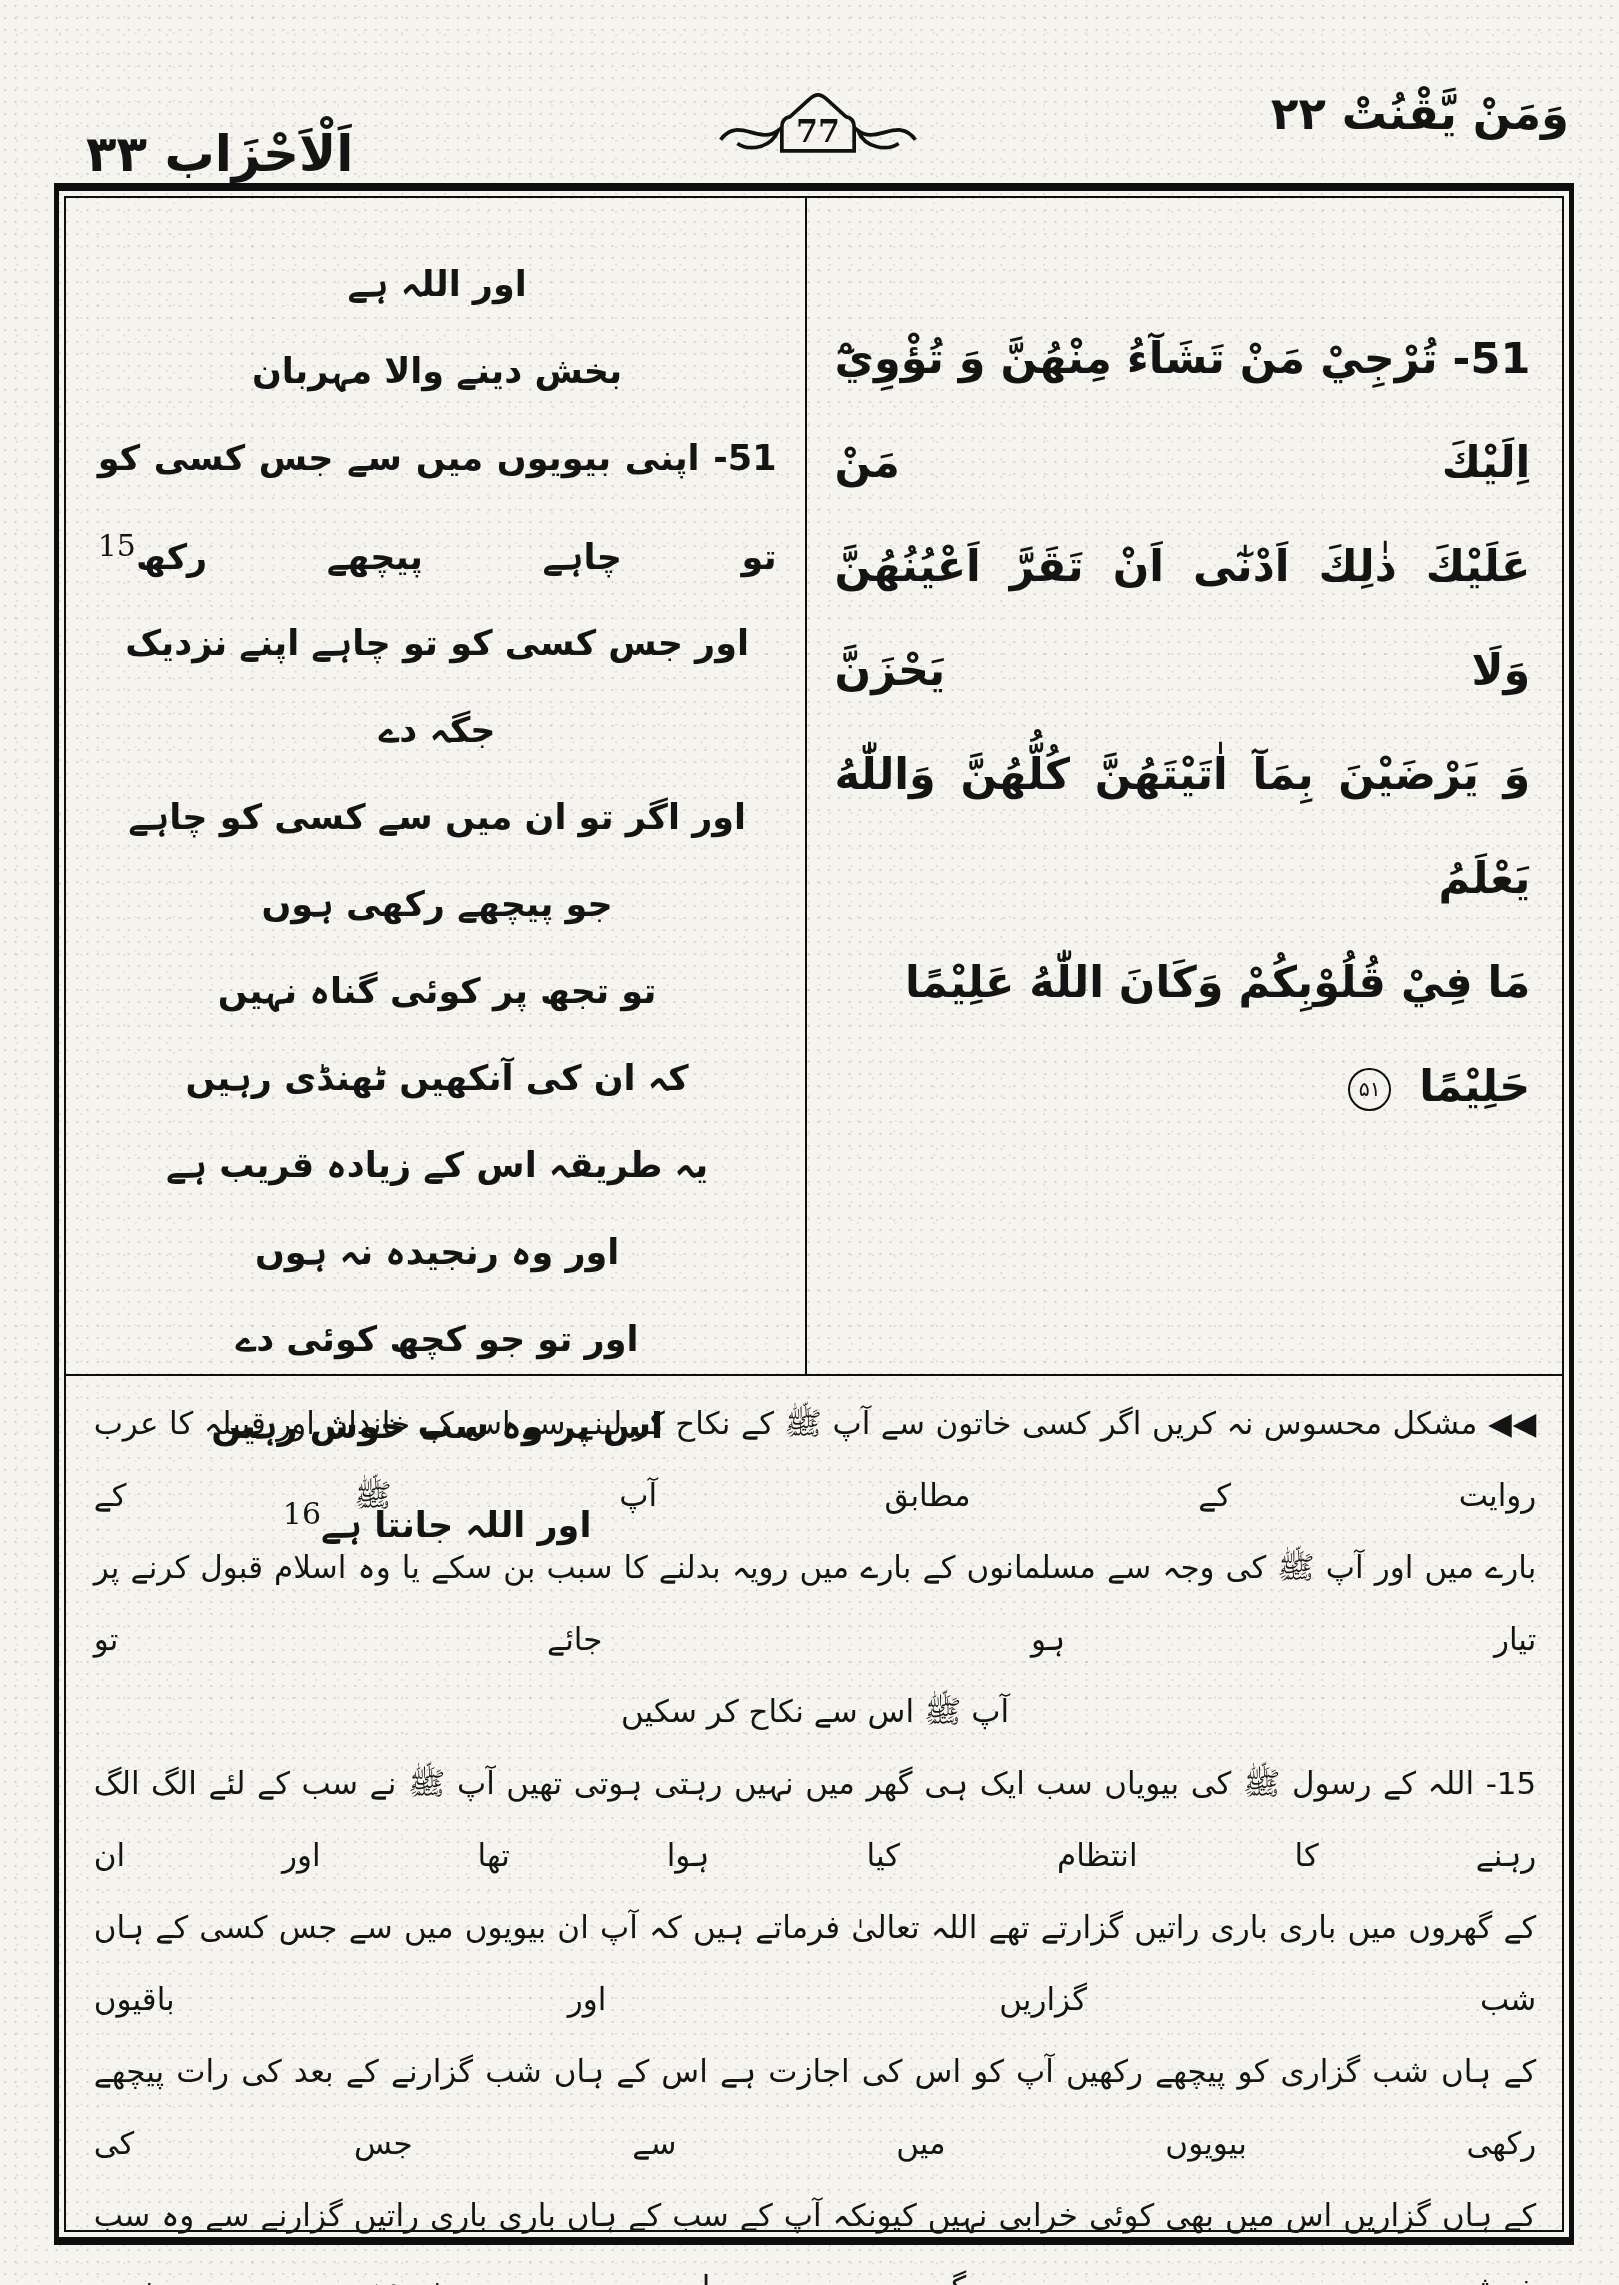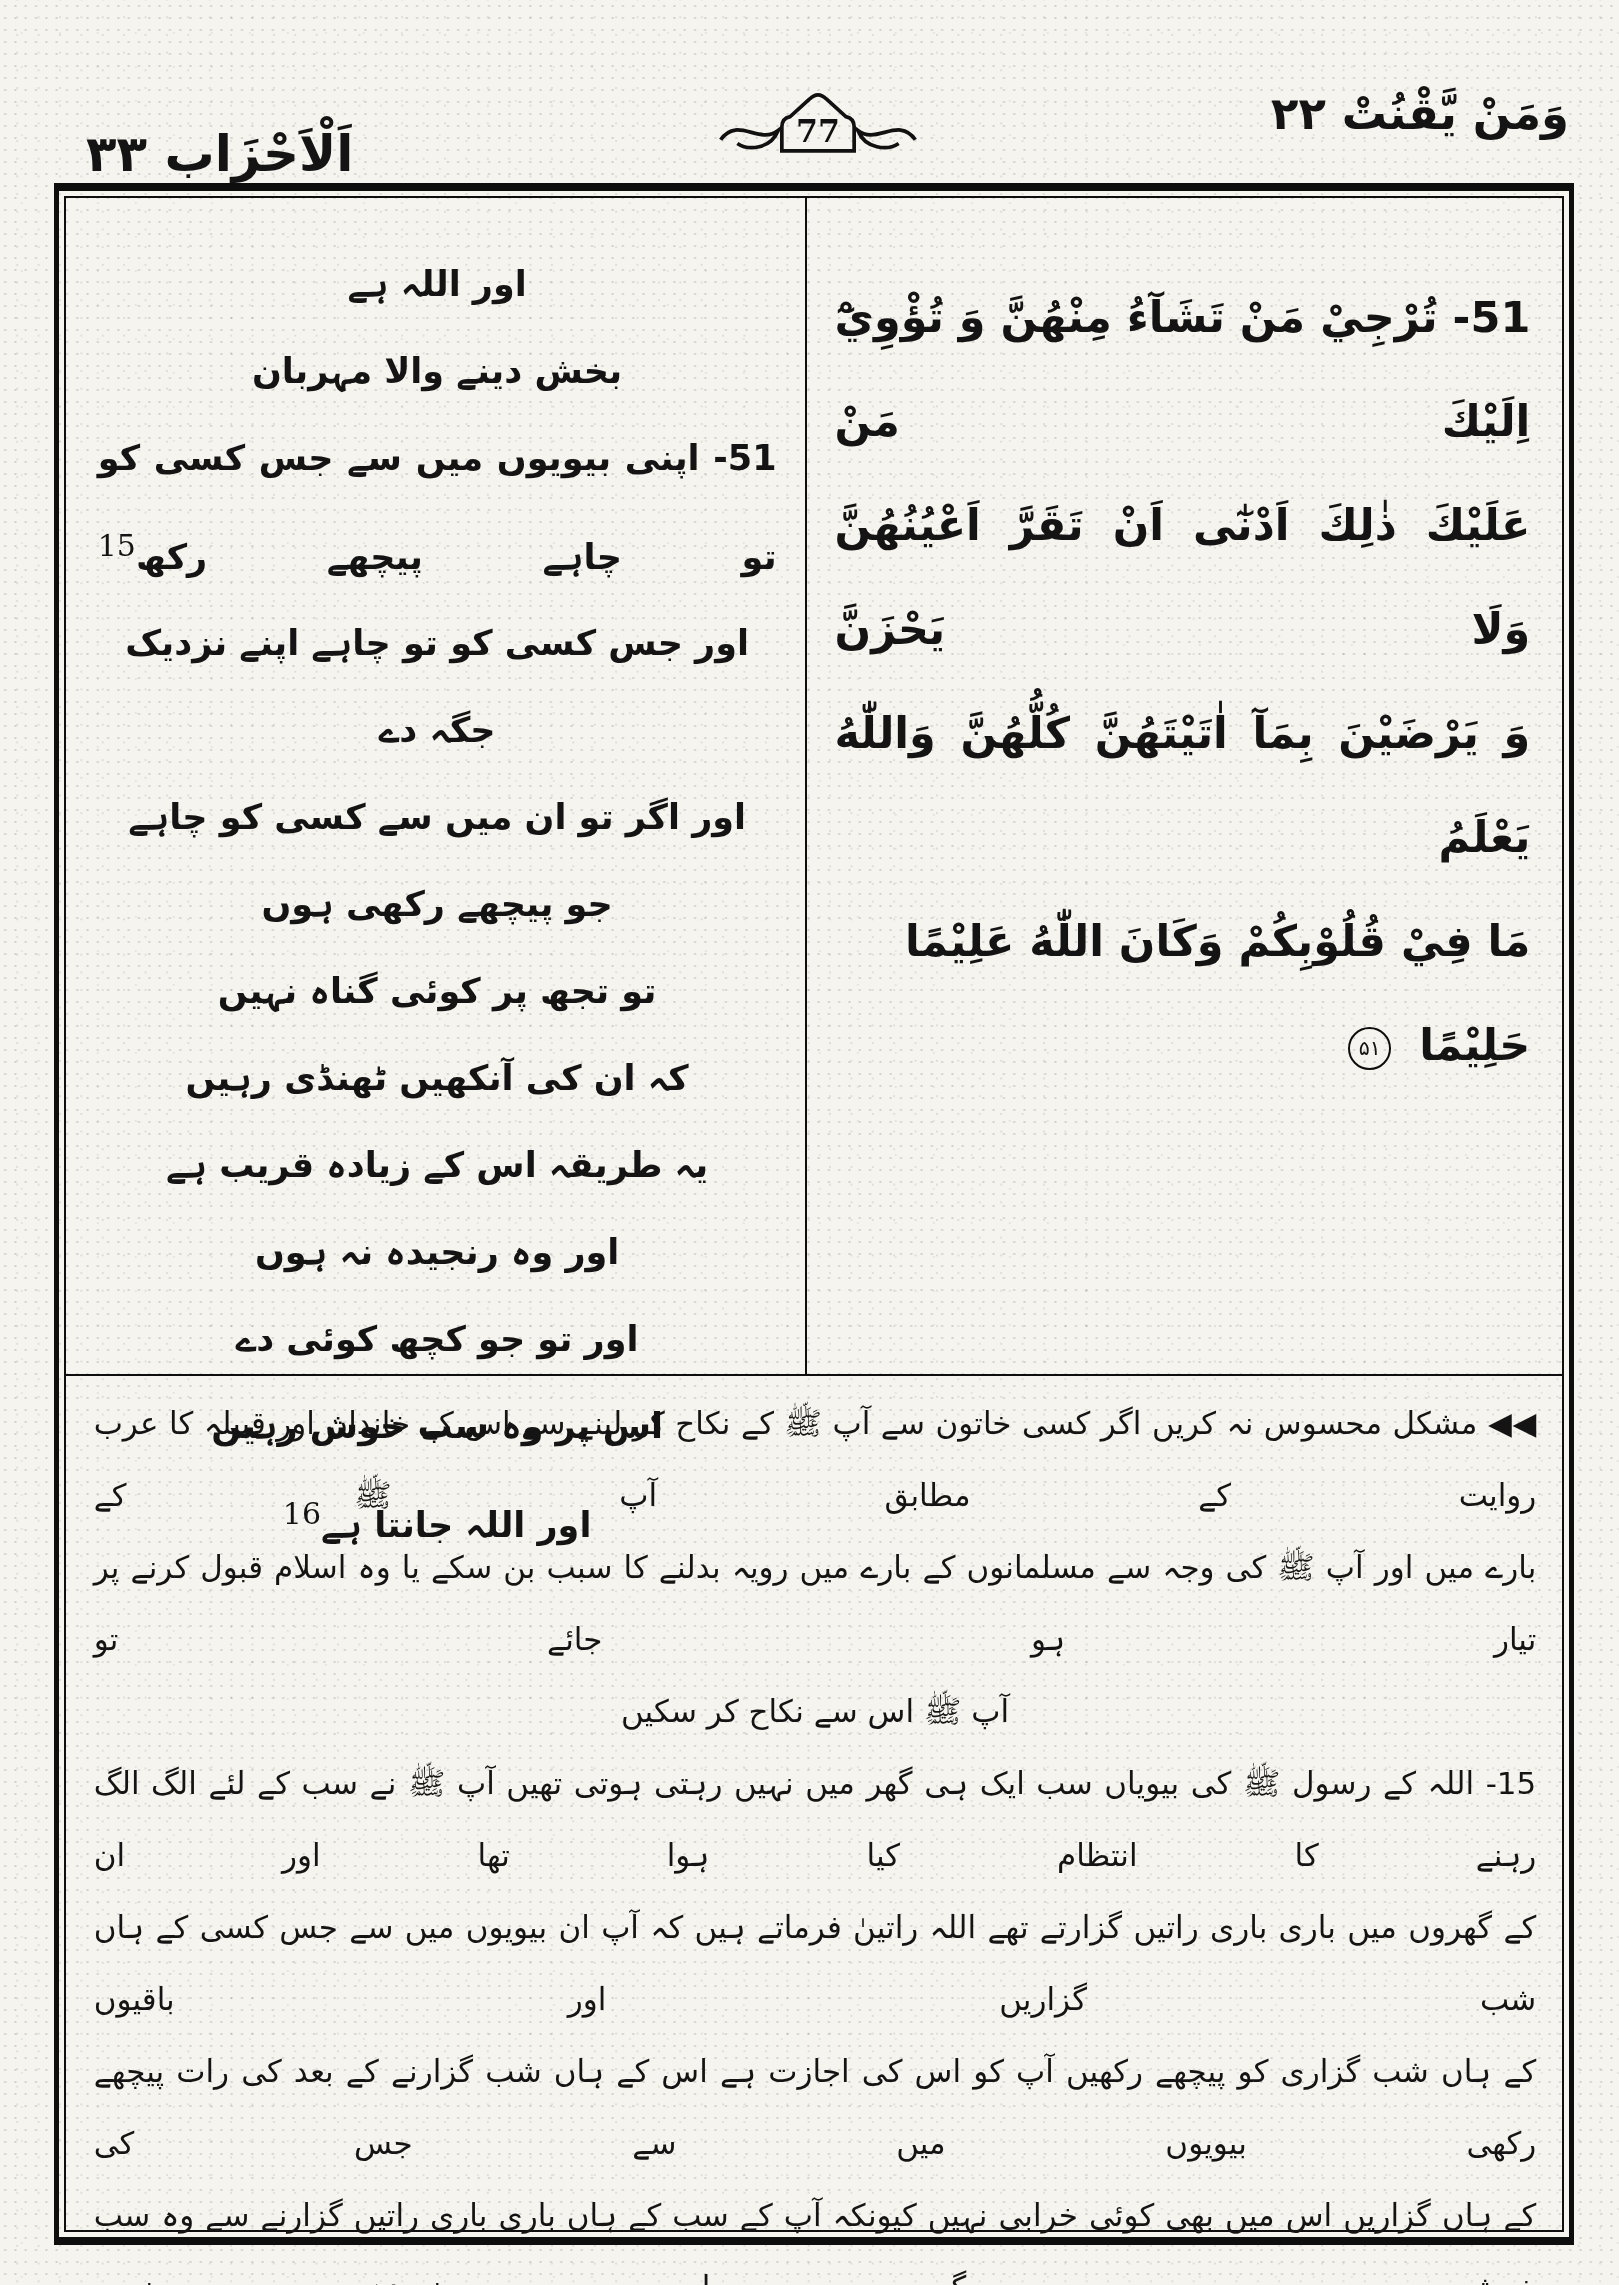--- a/index.html
+++ b/index.html
@@ -55,21 +55,21 @@
     width: 100%; height: 100%;
     border: 2.8px solid #0e0e0e;
     box-sizing: border-box;
     display: flex; flex-direction: column;
   }
 
   
   .columns { display: flex; direction: rtl; height: 1176px; }
   .verse-col {
     flex: 0 0 50.5%; box-sizing: border-box;
-    padding: 67px 32px 0 28px;
+    padding: 108px 32px 0 28px;
   }
   .trans-col {
     flex: 0 0 49.5%; box-sizing: border-box;
     border-inline-start: 2.8px solid #0e0e0e;
     padding: 43px 28px 0 32px;
   }
   .ar-line {
     direction: rtl;
     font-size: 43px; font-weight: bold;
     line-height: 104px;
@@ -166,21 +166,21 @@
         </div>
 
       </div>
 
       <div class="footnotes">
         <div class="fn-line">◀◀ مشکل محسوس نہ کریں اگر کسی خاتون سے آپ ﷺ کے نکاح کر لینے سے اس کے خاندان اور قبیلہ کا عرب روایت کے مطابق آپ ﷺ کے</div>
         <div class="fn-line">بارے میں اور آپ ﷺ کی وجہ سے مسلمانوں کے بارے میں رویہ بدلنے کا سبب بن سکے یا وہ اسلام قبول کرنے پر تیار ہو جائے تو</div>
         <div class="fn-line center">آپ ﷺ اس سے نکاح کر سکیں</div>
 
         <div class="fn-line">15- اللہ کے رسول ﷺ کی بیویاں سب ایک ہی گھر میں نہیں رہتی ہوتی تھیں آپ ﷺ نے سب کے لئے الگ الگ رہنے کا انتظام کیا ہوا تھا اور ان</div>
-        <div class="fn-line">کے گھروں میں باری باری راتیں گزارتے تھے اللہ راتیںٰ فرماتے ہیں کہ آپ ان بیویوں میں سے جس کسی کے ہاں شب گزاریں اور باقیوں</div>
+        <div class="fn-line">کے گھروں میں باری باری راتیں گزارتے تھے اللہ تعالیٰ فرماتے ہیں کہ آپ ان بیویوں میں سے جس کسی کے ہاں شب گزاریں اور باقیوں</div>
         <div class="fn-line">کے ہاں شب گزاری کو پیچھے رکھیں آپ کو اس کی اجازت ہے اس کے ہاں شب گزارنے کے بعد کی رات پیچھے رکھی بیویوں میں سے جس کی</div>
         <div class="fn-line">کے ہاں گزاریں اس میں بھی کوئی خرابی نہیں کیونکہ آپ کے سب کے ہاں باری باری راتیں گزارنے سے وہ سب خوش رہیں گی اور رنجیدہ نہیں</div>
 
       </div>
 
     </div>
   </div>
 
 </div>
 

